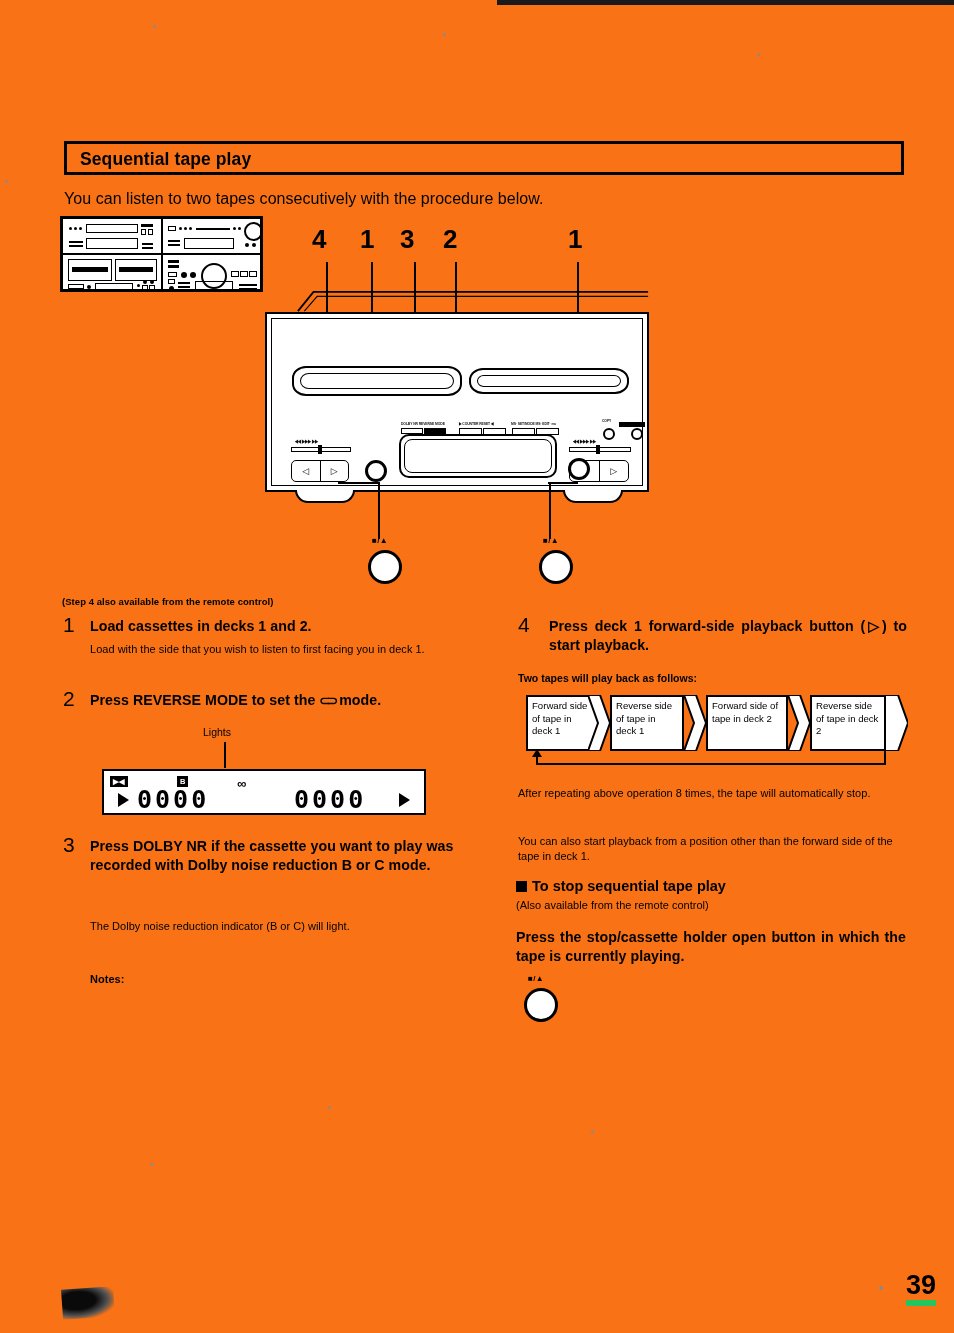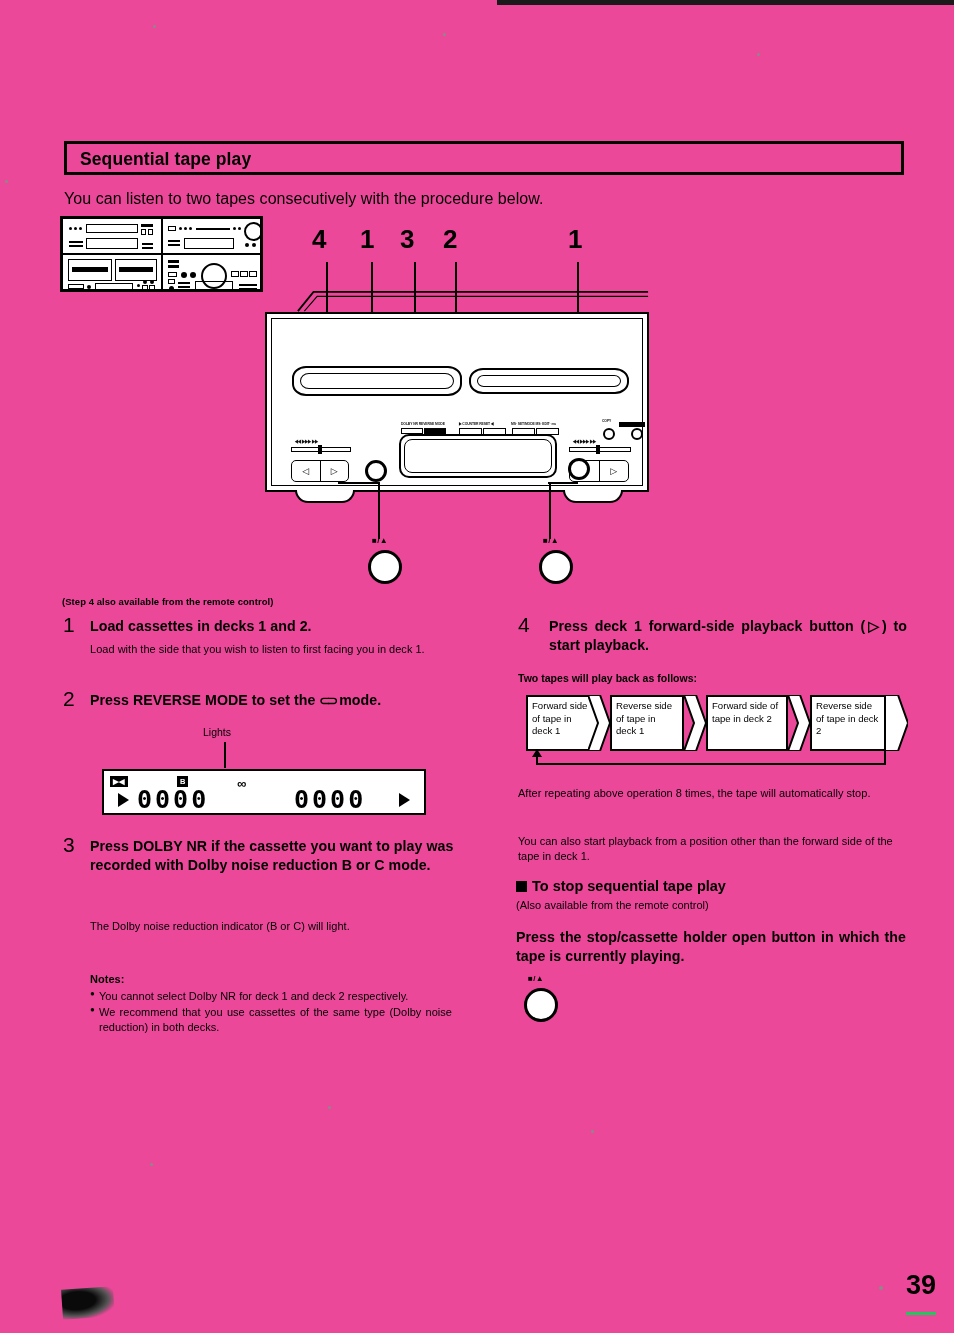--- a/index.html
+++ b/index.html
@@ -11,21 +11,21 @@
     width: 954px;
     height: 1333px;
     position: relative;
     font-family: "Liberation Sans", sans-serif;
     color: #000000;
     overflow: hidden;
   }
   .page {
     position: absolute;
     inset: 0;
-    background: #ec4899;
+    background: #f97316;
   }
   
   .scan-edge-top {
     position: absolute;
     left: 497px; top: 0; width: 457px; height: 5px;
     background: #1a1a1a;
   }
   .scan-speck {
     position: absolute;
     background: #8a8a8a;
@@ -344,22 +344,22 @@
   .sub-heading {
     position: absolute;
     font-size: 14.5px;
     font-weight: bold;
   }
   .page-number {
     position: absolute;
     right: 18px; top: 1272px;
     font-size: 27px;
     font-weight: bold;
-    border-bottom: 3px solid #22c55e;
-    padding-bottom: 13px;
+    border-bottom: 6px solid #22c55e;
+    padding-bottom: 1px;
     line-height: 1;
   }
   ul.notes {
     margin: 0; padding: 0; list-style: none;
   }
   ul.notes li {
     position: relative;
     padding-left: 9px;
     margin-bottom: 1px;
   }
@@ -566,26 +566,20 @@
     <div class="digits" style="left:33px;">0000</div>
     <div class="digits" style="left:190px;">0000</div>
     <div class="play-tri" style="left:295px;"></div>
   </div>
 
   <div class="step-num" style="left:63px;top:833px;">3</div>
   <div class="step-title" style="left:90px;top:837px;width:365px;">Press DOLBY NR if the cassette you want to play was recorded with Dolby noise reduction B or C mode.</div>
   <div class="step-body" style="left:90px;top:895px;width:365px;margin-top:24px;">The Dolby noise reduction indicator (B or C) will light.</div>
 
   <div class="step-body" style="left:90px;top:972px;font-weight:bold;">Notes:</div>
-  <div class="step-body" style="left:90px;top:989px;width:362px;">
-    <ul class="notes">
-      <li>You cannot select Dolby NR for deck 1 and deck 2 respectively.</li>
-      <li style="text-align:justify;">We recommend that you use cassettes of the same type (Dolby noise reduction) in both decks.</li>
-    </ul>
-  </div>
 
   <div class="step-num" style="left:518px;top:613px;">4</div>
   <div class="step-title" style="left:549px;top:617px;width:358px;text-align:justify;">Press deck 1 forward-side playback button (▷) to start playback.</div>
 
   <div class="step-body" style="left:518px;top:671px;font-weight:bold;font-size:10.5px;">Two tapes will play back as follows:</div>
 
   <div class="flow">
     <div class="flow-box" style="left:12px;width:74px;">Forward side of tape in deck 1</div>
     <svg class="flow-arrow" style="left:74px;" width="22" height="56" viewBox="0 0 22 56">
       <polygon points="0,0 12,0 22,28 12,56 0,56 10,28" fill="#fff" stroke="#000" stroke-width="2"></polygon>

